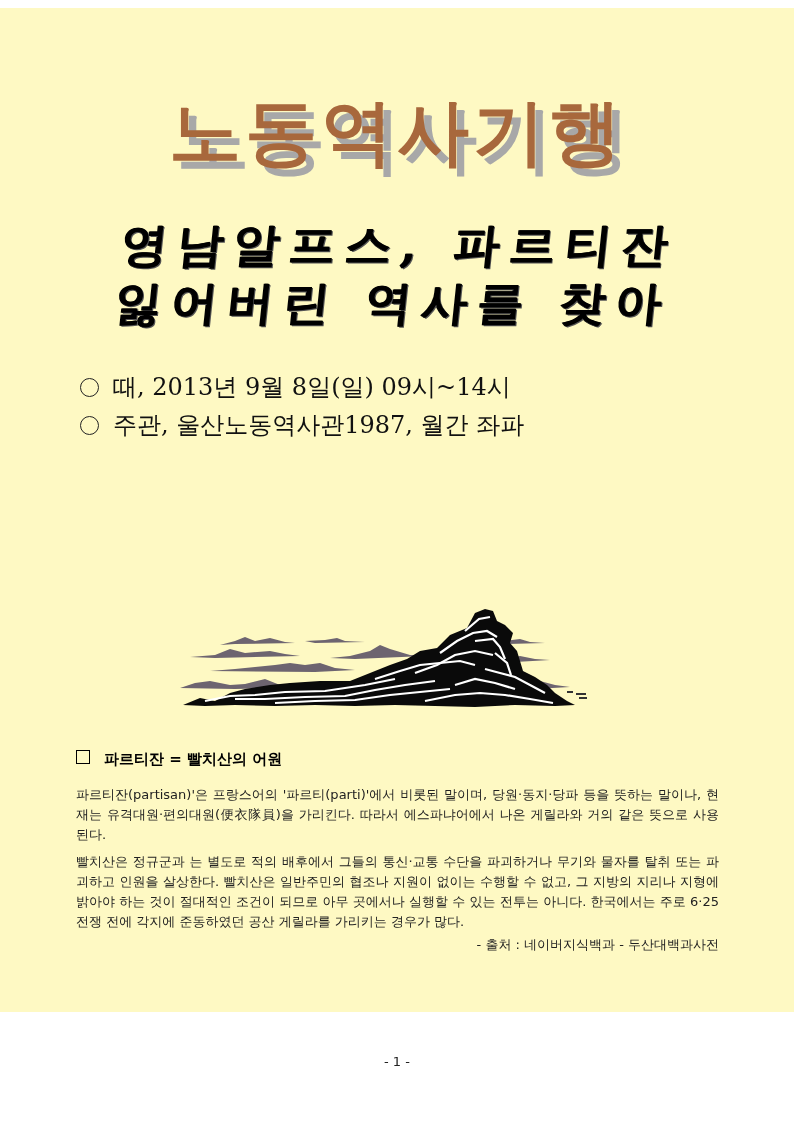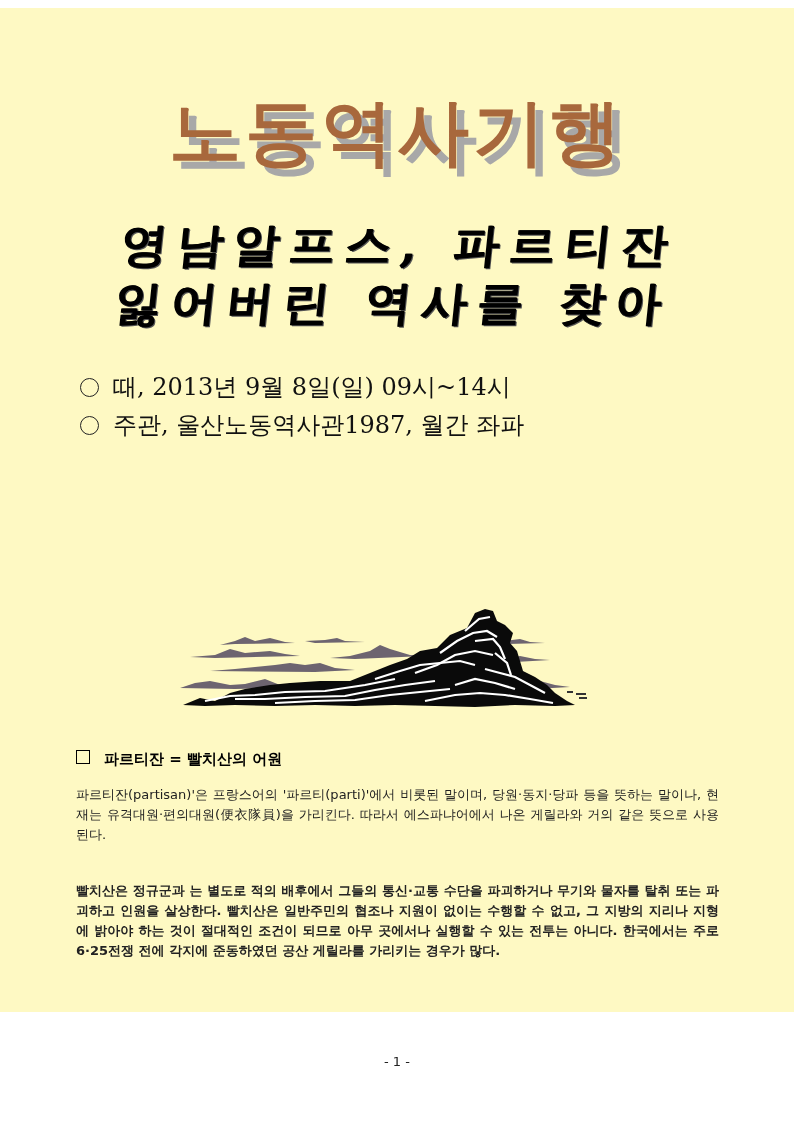--- a/index.html
+++ b/index.html
@@ -110,21 +110,21 @@
       flex: none;
     }
     .para {
       font-family: "DejaVu Sans", sans-serif;
       font-size: 13px;
       line-height: 20px;
       text-align: justify;
       color: #222;
       margin: 0;
     }
-    .para + .para { margin-top: 36px; font-weight: bold; }
+    .para + .para { margin-top: 7px; }
     .source {
       text-align: right;
       font-family: "DejaVu Sans", sans-serif;
       font-size: 13px;
       line-height: 24px;
       color: #222;
       margin-top: 1px;
     }
     .page-number {
       position: absolute;
@@ -201,17 +201,18 @@
     </g>
   </svg>
 
   <div class="section">
     <div class="section-heading">
       <span class="square-icon"></span>
       <span>파르티잔 = 빨치산의 어원</span>
     </div>
     <p class="para">파르티잔(partisan)'은 프랑스어의 '파르티(parti)'에서 비롯된 말이며, 당원·동지·당파 등을 뜻하는 말이나, 현재는 유격대원·편의대원(便衣隊員)을 가리킨다. 따라서 에스파냐어에서 나온 게릴라와 거의 같은 뜻으로 사용된다.</p>
     <p class="para">빨치산은 정규군과 는 별도로 적의 배후에서 그들의 통신·교통 수단을 파괴하거나 무기와 물자를 탈취 또는 파괴하고 인원을 살상한다. 빨치산은 일반주민의 협조나 지원이 없이는 수행할 수 없고, 그 지방의 지리나 지형에 밝아야 하는 것이 절대적인 조건이 되므로 아무 곳에서나 실행할 수 있는 전투는 아니다. 한국에서는 주로 6·25전쟁 전에 각지에 준동하였던 공산 게릴라를 가리키는 경우가 많다.</p>
+    <div class="source">-  출처 : 네이버지식백과 - 두산대백과사전</div>
   </div>
 
   <div class="page-number">- 1 -</div>
 
 </div>
 
 </body></html>

